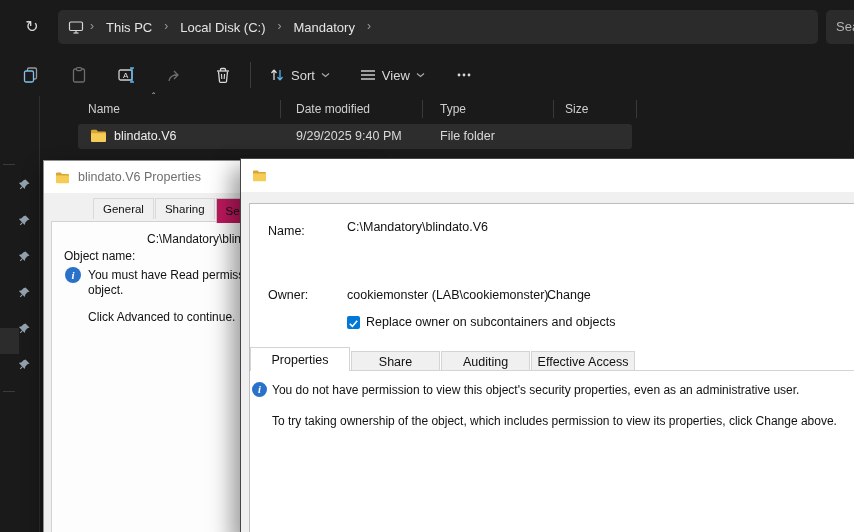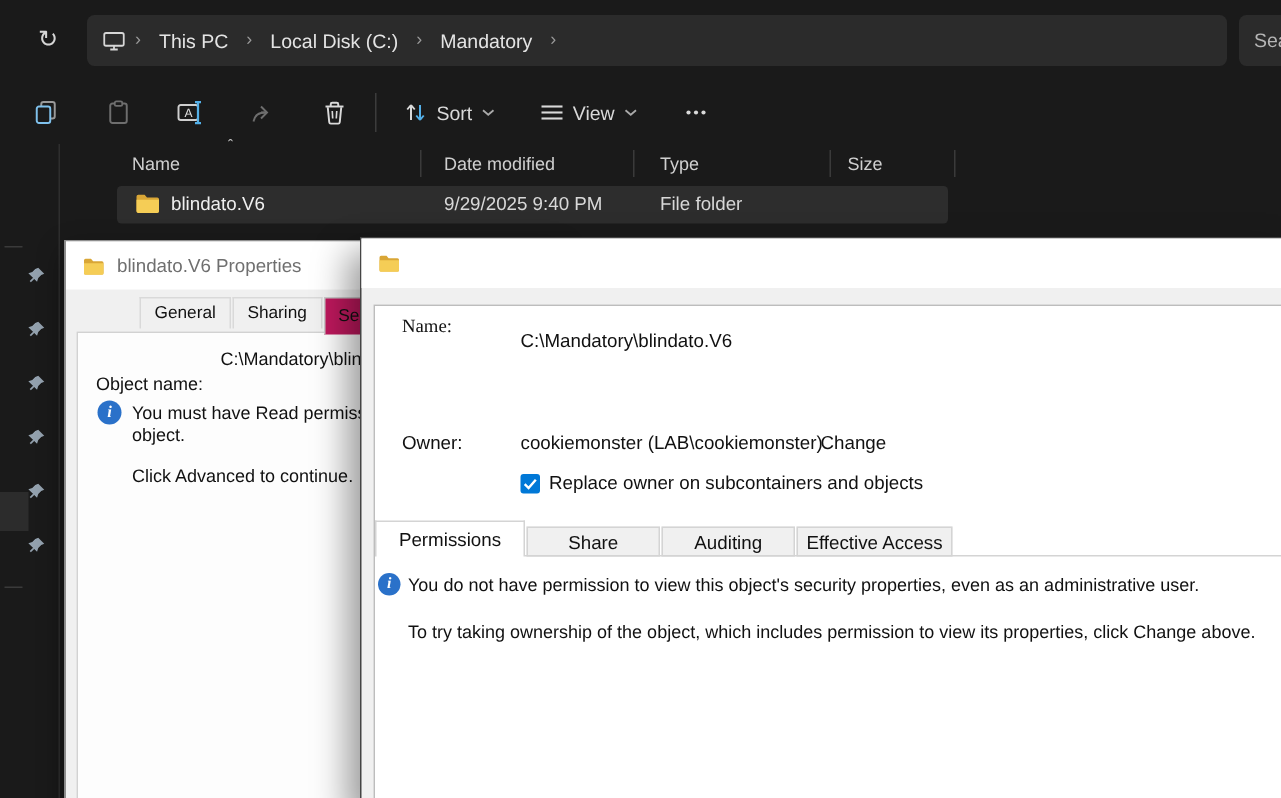--- a/index.html
+++ b/index.html
@@ -248,34 +248,34 @@
   </div>
 
   <div class="adv">
     <div class="dlg-title">
       <svg width="15" height="13" viewBox="0 0 17 15">
           <path d="M1 3 a1.2 1.2 0 0 1 1.2-1.2 h4.2 l1.6 1.8 h6.8 a1.2 1.2 0 0 1 1.2 1.2 v7.8 a1.2 1.2 0 0 1 -1.2 1.2 h-12.6 a1.2 1.2 0 0 1 -1.2 -1.2 z" fill="#d9a636"></path>
           <path d="M1 5.2 h15 v7.6 a1.2 1.2 0 0 1 -1.2 1.2 h-12.6 a1.2 1.2 0 0 1 -1.2 -1.2 z" fill="#f5cd56"></path>
         </svg>
     </div>
     <div class="apanel">
-      <span class="lbl" style="left:18px;top:6px;font-family:Liberation Serif, serif;">Name:</span>
+      <span class="lbl" style="left:18px;top:20px;">Name:</span>
       <span class="val" style="left:97px;top:16px;">C:\Mandatory\blindato.V6</span>
       <span class="lbl" style="left:18px;top:84px;">Owner:</span>
       <span class="val" style="left:97px;top:84px;">cookiemonster (LAB\cookiemonster)</span>
       <span class="val link" style="left:297px;top:84px;">Change</span>
       <div class="acheck">
         <svg width="13" height="13" viewBox="0 0 13 13">
             <polyline points="2.8,6.8 5.4,9.4 10.2,3.8" fill="none" stroke="#ffffff" stroke-width="1.6"></polyline>
           </svg>
       </div>
       <span class="val" style="left:116px;top:111px;">Replace owner on subcontainers and objects</span>
 
       <div class="atabs">
-        <div class="atab active" style="width:100px;">Permissions</div>
+        <div class="atab active" style="width:100px;">Properties</div>
         <div class="atab" style="width:89px;">Share</div>
         <div class="atab" style="width:89px;">Auditing</div>
         <div class="atab" style="width:104px;">Effective Access</div>
       </div>
       <div class="atab-underline"></div>
 
       <div class="info-dot" style="position:absolute;left:2px;top:178px;width:15px;height:15px;font-size:10.5px;line-height:15px;">i</div>
       <span class="ainfo" style="left:22px;top:179px;">You do not have permission to view this object's security properties, even as an administrative user.</span>
       <span class="ainfo" style="left:22px;top:210px;">To try taking ownership of the object, which includes permission to view its properties, click Change above.</span>
     </div>

